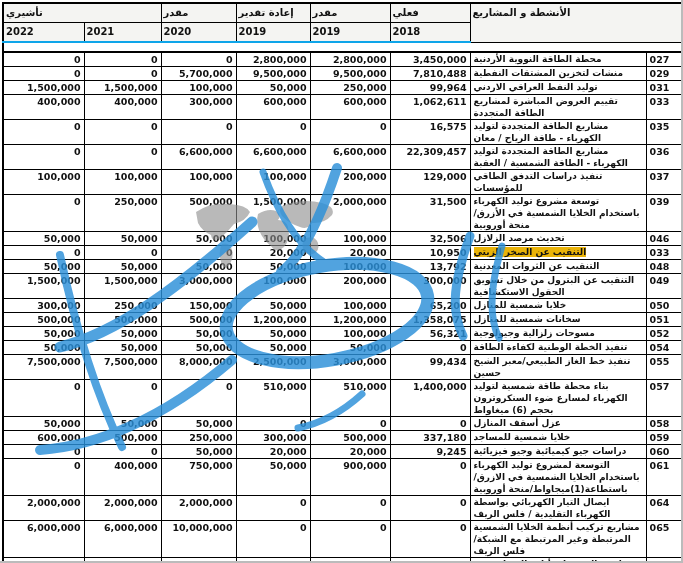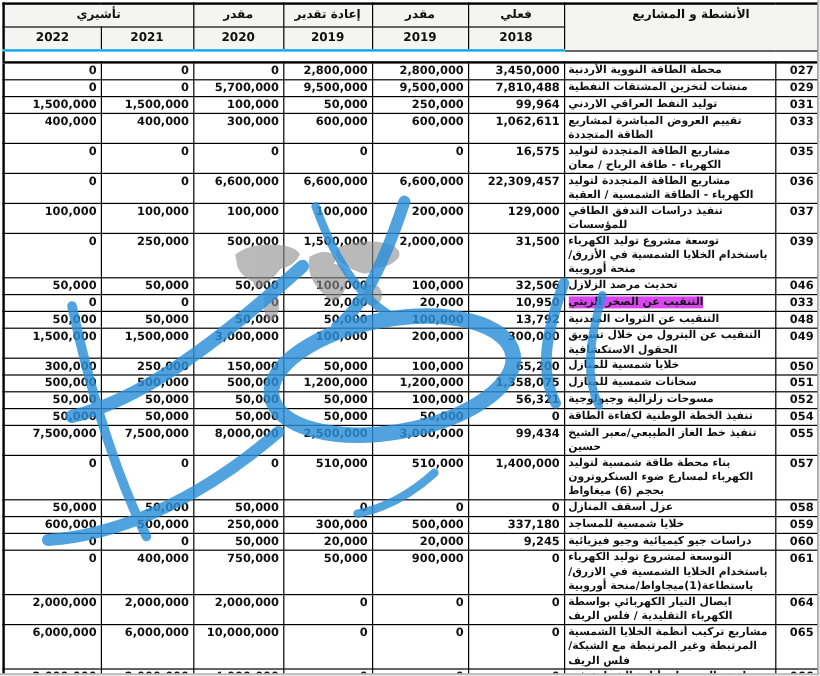--- a/index.html
+++ b/index.html
@@ -10,31 +10,31 @@
   }
   table{
     border-collapse:collapse;table-layout:fixed;width:679px;
     margin:2px 0 0 2px;direction:rtl;
   }
   th,td{
     border:1px solid #000;padding:0 3px;vertical-align:top;
     font-weight:bold;color:#111;box-sizing:border-box;overflow:hidden;
   }
   table{border:2px solid #000;}
-  thead th{background:#f4f4f2;font-size:10px;line-height:16px;text-align:center;padding:1px 2px;}
+  thead th{background:#f4f4f2;font-size:10px;line-height:16px;text-align:left;padding:1px 2px;}
   thead tr.years th{border-bottom:2px solid #0ea5e9;}
   col.c-code{width:36px;} col.c-name{width:176px;}
   col.c-a18{width:80px;} col.c-e19{width:80px;} col.c-r19{width:74px;}
   col.c-y20{width:75px;} col.c-y21{width:77px;} col.c-y22{width:81px;}
   tr.spacer td{height:10px;border-bottom:2px solid #000;background:#fff;}
-  td.code{font-size:9.5px;text-align:right;line-height:13px;direction:ltr;}
+  td.code{font-size:9.5px;text-align:left;line-height:13px;direction:ltr;}
   td.name{font-size:9px;line-height:12px;text-align:left;}
   td.num{font-size:9.5px;line-height:13px;text-align:right;direction:ltr;font-family:"DejaVu Sans",sans-serif;}
   td{height:13px;}
-  span.hl{background:#d946ef;}
+  span.hl{background:#eab308;}
   .watermark{position:absolute;left:0;top:0;pointer-events:none;}
 </style>
 </head>
 <body>
 
 <div id="page">
   <table>
     <colgroup>
       <col class="c-code">
         <col class="c-name">

